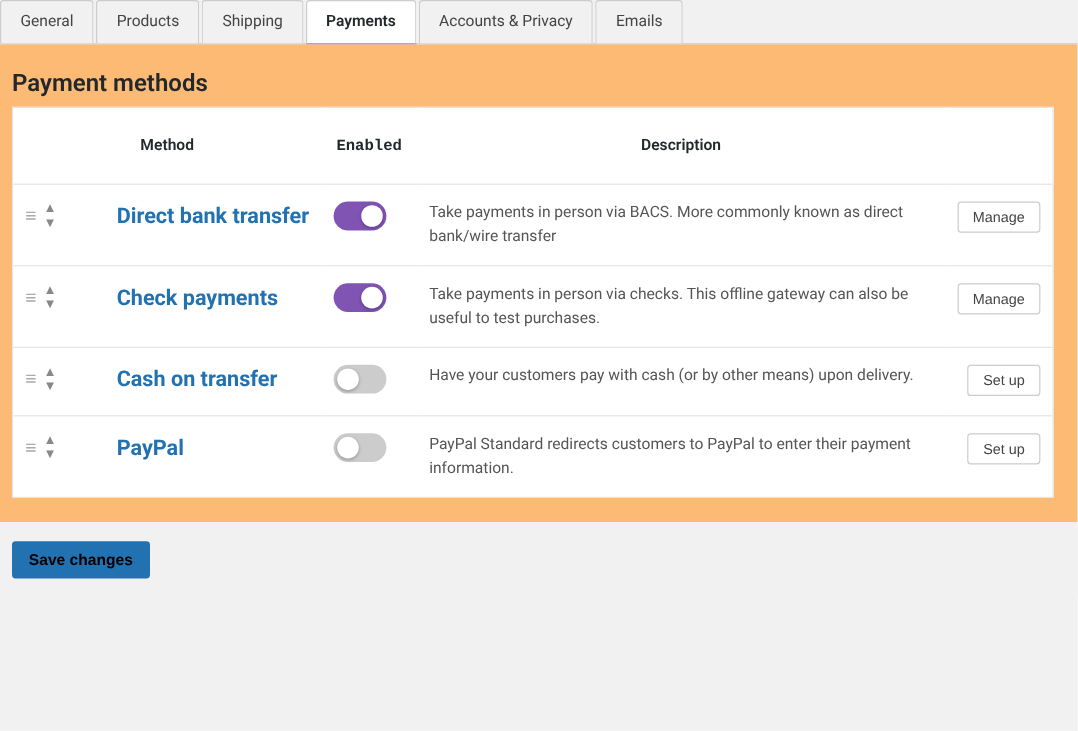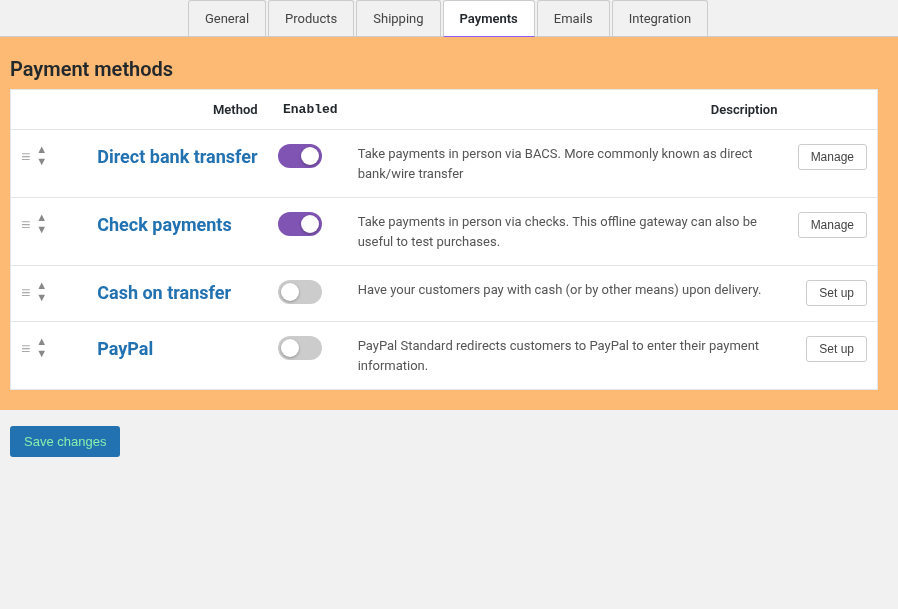--- a/index.html
+++ b/index.html
@@ -10,21 +10,20 @@
       color: #444;
       width: 898px;
       min-height: 609px;
     }
     .tabs-bar {
       display: flex;
       background: #f1f1f1;
       border-bottom: 1px solid #ccc;
       padding: 0 0 0 0;
       gap: 0;
-      justify-content: center;
     }
     .tab {
       padding: 10px 16px;
       cursor: pointer;
       border: 1px solid #ccc;
       border-bottom: none;
       background: #f1f1f1;
       font-size: 13px;
       color: #444;
       margin-right: 2px;
@@ -55,22 +54,22 @@
       margin-bottom: 16px;
       font-size: 13px;
     }
     .payment-table {
       width: 100%;
       border: 1px solid #e5e5e5;
       border-collapse: collapse;
       background: #fff;
     }
     .payment-table th {
-      text-align: right;
-      padding: 12px 10px;
+      text-align: center;
+      padding: 24px 10px;
       border-bottom: 1px solid #e5e5e5;
       font-weight: 600;
       color: #23282d;
       background: #fff;
       font-size: 13px;
     }
     .payment-table td {
       padding: 14px 10px;
       border-bottom: 1px solid #e5e5e5;
       vertical-align: top;
@@ -159,43 +158,43 @@
       color: #444;
       cursor: pointer;
       white-space: nowrap;
     }
     .footer-bar {
       padding: 16px 10px;
       background: #f1f1f1;
     }
     .save-btn {
       background: #2271b1;
-      color: #86efac;
+      color: #000000;
       border: none;
       padding: 8px 14px;
       border-radius: 3px;
       font-size: 13px;
       cursor: pointer;
-      font-weight: 400;
+      font-weight: 700;
     }
     .th-drag { width: 80px; }
     .th-enabled { width: 80px; font-family: Liberation Mono, monospace; }
     .th-desc { }
     .th-action { width: 90px; }
   </style>
 </head>
 <body>
 
 <div class="tabs-bar">
     <div class="tab">General</div>
     <div class="tab">Products</div>
     <div class="tab">Shipping</div>
     <div class="tab active">Payments</div>
+    <div class="tab">Accounts &amp; Privacy</div>
     <div class="tab">Emails</div>
-    <div class="tab">Integration</div>
   </div>
 
 <div class="content-area">
   <h1 class="page-title">Payment methods</h1>
 
   <table class="payment-table">
     <thead>
       <tr>
         <th class="th-drag">Method</th>
         <th class="th-enabled">Enabled</th>

